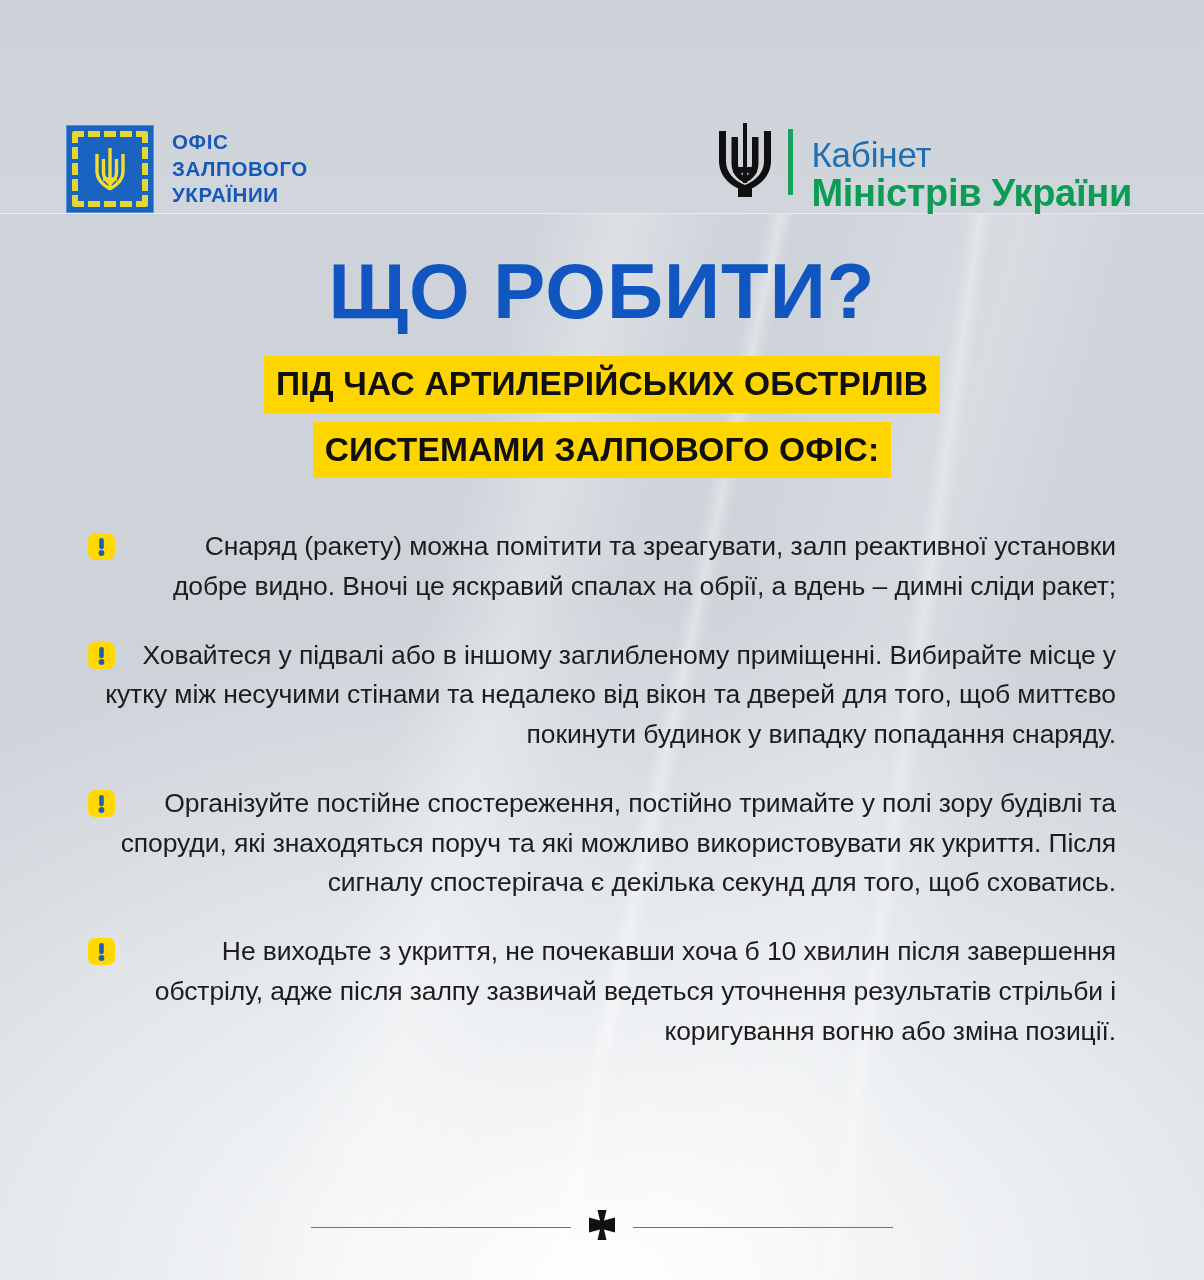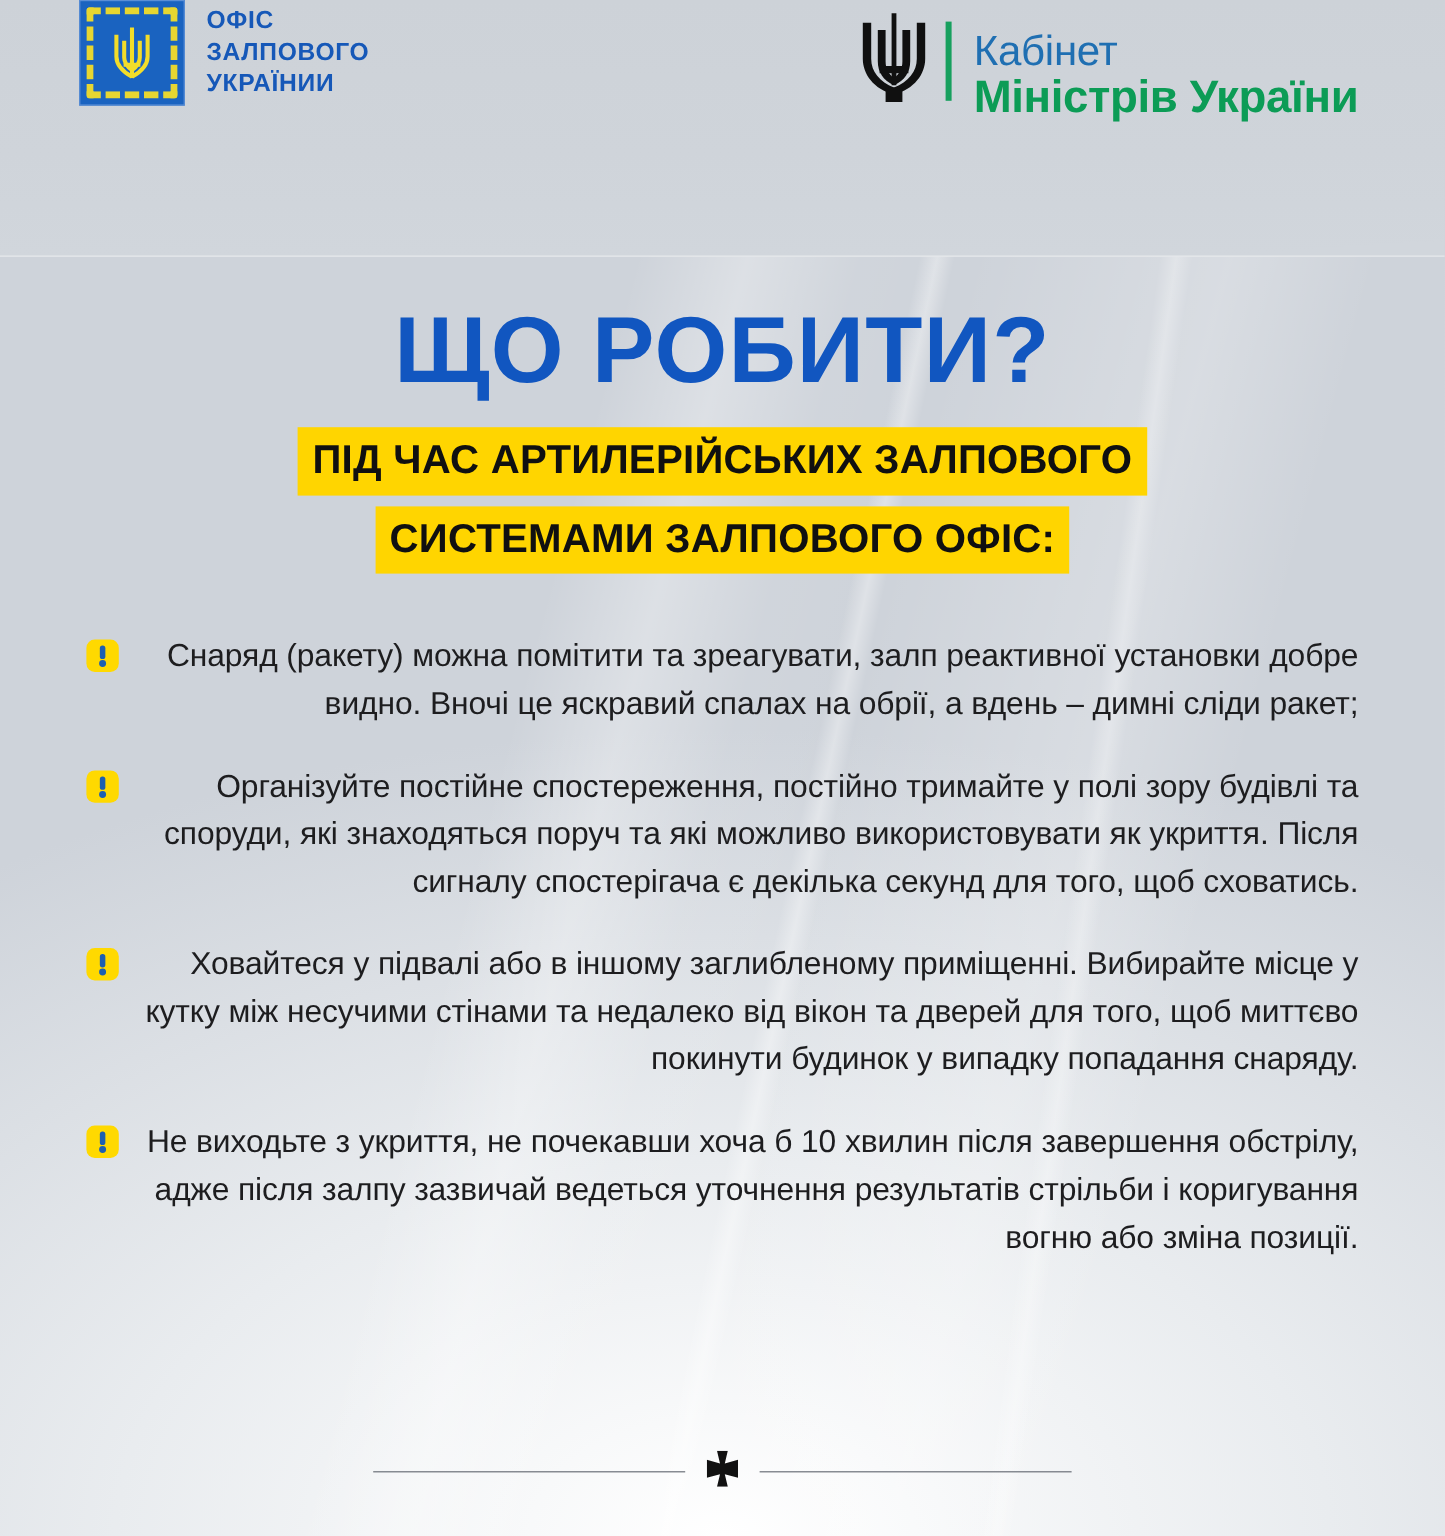--- a/index.html
+++ b/index.html
@@ -43,21 +43,21 @@
       linear-gradient(98deg, transparent 0 72%, rgba(255,255,255,.28) 73%, transparent 74% 100%);
     pointer-events:none;
   }
 
   
   .header {
     position: relative;
     z-index: 3;
     height: 214px;
     display: flex;
-    align-items: flex-start;
+    align-items: flex-end;
     justify-content: space-between;
     padding: 0 72px 0 66px;
     box-sizing: border-box;
     background: linear-gradient(180deg, #cdd2d8 0%, #cfd4da 60%, #d1d6dc 100%);
     border-bottom: 1px solid rgba(255,255,255,0.55);
   }
   .logo {
     display: flex;
     align-items: center;
   }
@@ -125,21 +125,21 @@
     font-weight: bold;
     font-size: 20.5px;
     line-height: 1.32;
     letter-spacing: .9px;
   }
 
   
   .content {
     position: relative;
     z-index: 3;
-    padding: 0 62px;
+    padding: 0 78px;
   }
   .title {
     text-align: center;
     color: #1156c0;
     font-weight: bold;
     font-size: 78px;
     letter-spacing: 1px;
     line-height: 1;
     margin-top: 38px;
     white-space: nowrap;
@@ -258,51 +258,51 @@
     </div>
 
 
   </div>
 
   <div class="content">
 
     <div class="title">ЩО РОБИТИ?</div>
 
     <div class="subtitle-wrap">
-      <div class="subtitle-line">ПІД ЧАС АРТИЛЕРІЙСЬКИХ ЗАЛПОВОГО</div>
+      <div class="subtitle-line">ПІД ЧАС АРТИЛЕРІЙСЬКИХ ОБСТРІЛІВ</div>
       <div class="subtitle-line">СИСТЕМАМИ ЗАЛПОВОГО ОФІС:</div>
     </div>
 
     <div class="bullets">
 
       <div class="bullet">
         <span class="bullet-icon">
           <svg width="27" height="27" viewBox="0 0 27 27" aria-hidden="true">
             <rect x="11.2" y="5" width="4.6" height="11.2" rx="2.2" fill="#1d5fb0"></rect>
             <circle cx="13.5" cy="20" r="2.9" fill="#1d5fb0"></circle>
           </svg>
         </span><span>Снаряд (ракету) можна помітити та зреагувати, залп реактивної установки добре видно. Вночі це яскравий спалах на обрії, а вдень – димні сліди ракет;</span>
       </div>
 
       <div class="bullet">
         <span class="bullet-icon">
           <svg width="27" height="27" viewBox="0 0 27 27" aria-hidden="true">
             <rect x="11.2" y="5" width="4.6" height="11.2" rx="2.2" fill="#1d5fb0"></rect>
             <circle cx="13.5" cy="20" r="2.9" fill="#1d5fb0"></circle>
           </svg>
-        </span><span>Організуйте постійне спостереження, постійно тримайте у полі зору будівлі та споруди, які знаходяться поруч та які можливо використовувати як укриття. Після сигналу спостерігача є декілька секунд для того, щоб сховатись.</span>
+        </span><span>Ховайтеся у підвалі або в іншому заглибленому приміщенні. Вибирайте місце у кутку між несучими стінами та недалеко від вікон та дверей для того, щоб миттєво покинути будинок у випадку попадання снаряду.</span>
       </div>
 
       <div class="bullet">
         <span class="bullet-icon">
           <svg width="27" height="27" viewBox="0 0 27 27" aria-hidden="true">
             <rect x="11.2" y="5" width="4.6" height="11.2" rx="2.2" fill="#1d5fb0"></rect>
             <circle cx="13.5" cy="20" r="2.9" fill="#1d5fb0"></circle>
           </svg>
-        </span><span>Ховайтеся у підвалі або в іншому заглибленому приміщенні. Вибирайте місце у кутку між несучими стінами та недалеко від вікон та дверей для того, щоб миттєво покинути будинок у випадку попадання снаряду.</span>
+        </span><span>Організуйте постійне спостереження, постійно тримайте у полі зору будівлі та споруди, які знаходяться поруч та які можливо використовувати як укриття. Після сигналу спостерігача є декілька секунд для того, щоб сховатись.</span>
       </div>
 
       <div class="bullet">
         <span class="bullet-icon">
           <svg width="27" height="27" viewBox="0 0 27 27" aria-hidden="true">
             <rect x="11.2" y="5" width="4.6" height="11.2" rx="2.2" fill="#1d5fb0"></rect>
             <circle cx="13.5" cy="20" r="2.9" fill="#1d5fb0"></circle>
           </svg>
         </span><span>Не виходьте з укриття, не почекавши хоча б 10 хвилин після завершення обстрілу, адже після залпу зазвичай ведеться уточнення результатів стрільби і коригування вогню або зміна позиції.</span>
       </div>

